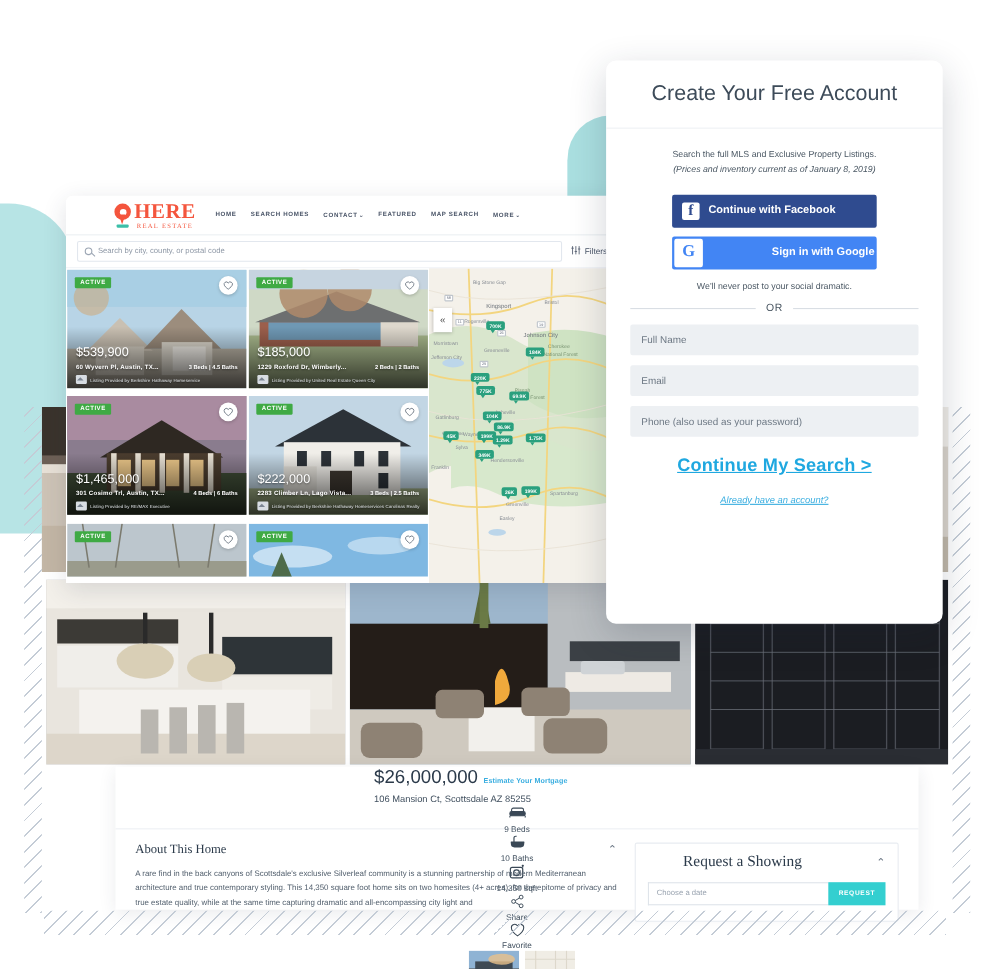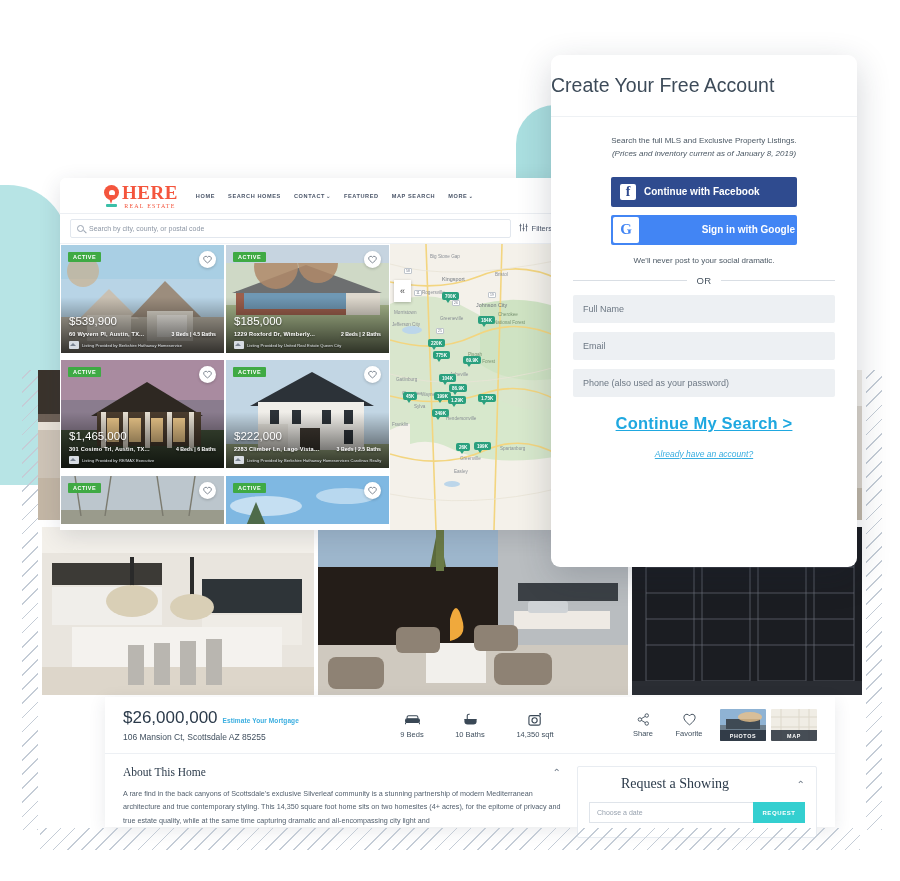--- a/index.html
+++ b/index.html
@@ -234,21 +234,21 @@
   .ph5 { left: 280px; top: 157px; width: 310px; height: 168px; }
   .ph6 { left: 594px; top: 157px; width: 230px; height: 168px; }
 
   
   .detail-card {
     position: absolute; left: 105px; top: 697px; width: 730px; height: 130px;
     background: #fff; box-shadow: 0 4px 16px rgba(40,50,70,.10);
   }
   .detail-top {
     height: 57px; display: flex; align-items: center;
-    padding: 0 18px; border-bottom: 1px solid #edf0f4;
+    padding: 0 18px; border-bottom: 1px solid #edf0f4; flex-direction: column;
   }
   .price-big { font-size: 17px; color: #2b3a4a; font-weight: 400; }
   .estimate-link {
     font-size: 6.5px; color: #3aaee0; font-weight: 700;
     margin-left: 5px; letter-spacing: .1px;
   }
   .addr-line { font-size: 8.5px; color: #41505f; margin-top: 4px; }
   .spec { text-align: center; width: 58px; }
   .spec-lbl { font-size: 7.5px; color: #41505f; margin-top: 3px; }
   .icoline { height: 15px; display:flex;align-items:center;justify-content:center; }
@@ -300,21 +300,21 @@
 
   
   .modal {
     position: absolute; left: 551px; top: 55px;
     width: 306px; height: 512px; background: #fff;
     border-radius: 9px;
     box-shadow: 0 10px 34px rgba(30,40,60,.20);
     z-index: 40;
   }
   .modal-head {
-    height: 62px; display: flex; align-items: center; justify-content: flex-start;
+    height: 62px; display: flex; align-items: center; justify-content: center;
     border-bottom: 1px solid #eef1f4;
   }
   .modal-title {
     font-size: 19.5px; color: #3d4b59; font-weight: 400;
   }
   .modal-body { padding: 18px 22px 0; text-align: center; }
   .m-line1 { font-size: 8px; color: #4b5864; line-height: 1.6; }
   .m-line2 { font-size: 8px; color: #4b5864; font-style: italic; line-height: 1.6; }
   .m-agree {
     font-size: 8px; color: #4b5864; line-height: 1.72; margin-top: 14px;

